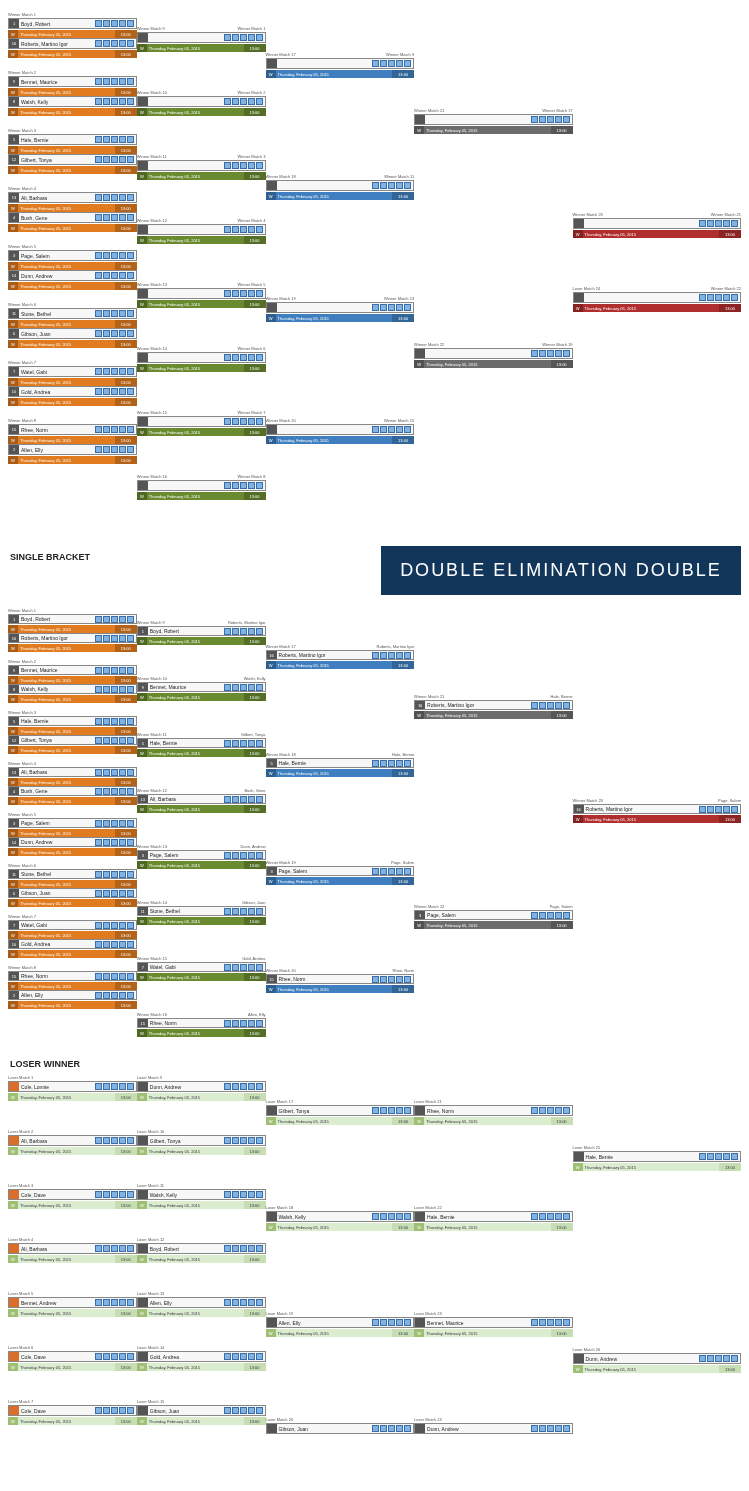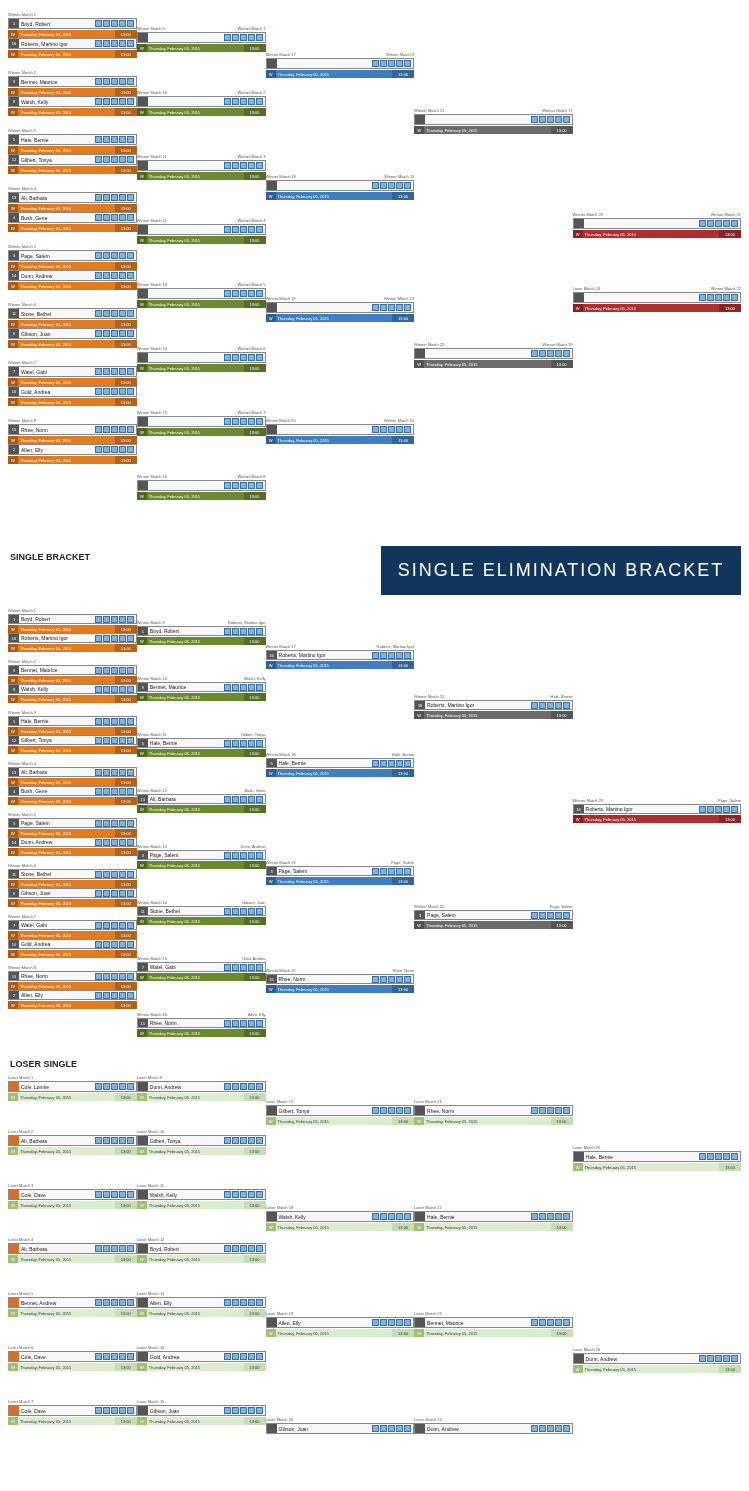--- a/index.html
+++ b/index.html
@@ -744,21 +744,21 @@
         </div>
       </div>
   </div>
 
   <div class="section">
     <div class="top-area">
       <div class="left">
         <div class="section-head">SINGLE BRACKET</div>
       </div>
       <div class="right">
-        <div class="banner">SINGLE ELIMINATION BRACKET</div>
+        <div class="banner">DOUBLE ELIMINATION DOUBLE</div>
       </div>
     </div>
     <div class="cols compact" id="double-w-cols">
         <div class="col r1">
           <div class="spacer" style="height:0px"></div>
           <div class="match c-orange">
             <div class="hdr">
               <span>Winner Match 1</span>
               <span></span>
             </div>
@@ -1417,21 +1417,21 @@
             </div>
             <div class="bar">
               <span class="bl">W</span>
               <span class="bm">Thursday, February 05, 2015</span>
               <span class="br">13:00</span>
             </div>
           </div>
         </div>
       </div>
 
-    <div class="section-head" style="margin-top:18px">LOSER SINGLE</div>
+    <div class="section-head" style="margin-top:18px">LOSER WINNER</div>
     <div class="cols" id="double-l-cols">
         <div class="col r1">
           <div class="spacer" style="height:0px"></div>
           <div class="match c-ltgrn c-lost">
             <div class="hdr">
               <span>Loser Match 1</span>
               <span></span>
             </div>
             <div class="row">
               <span class="seed"></span>

